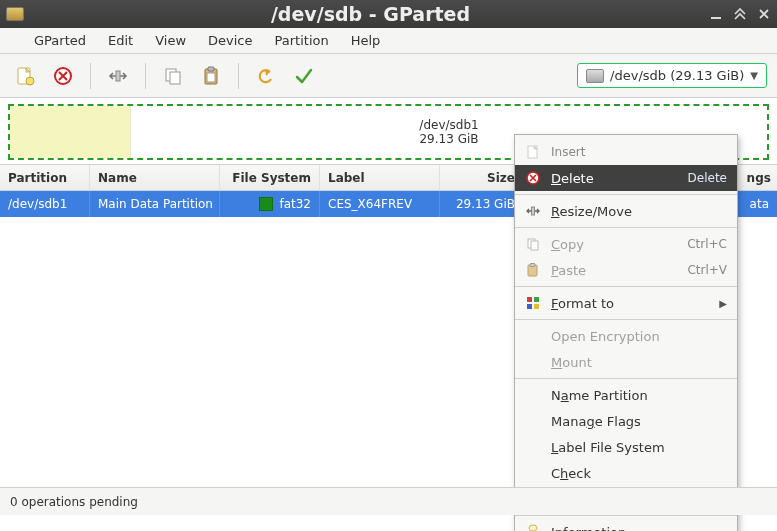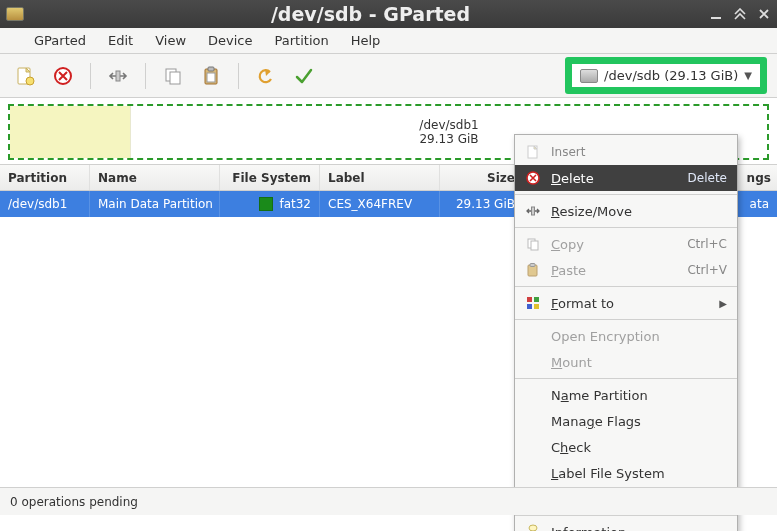--- a/index.html
+++ b/index.html
@@ -14,21 +14,21 @@
 
   
   .menubar { height: 26px; background: #f5f5f4; border-bottom: 1px solid #d0d0cf; display: flex; align-items: center; padding: 0 24px; gap: 2px; }
   .menubar .menuitem { padding: 3px 10px; cursor: default; }
 
   
   .toolbar { height: 44px; background: #f5f5f4; border-bottom: 1px solid #d0d0cf; display: flex; align-items: center; padding: 0 10px; gap: 8px; }
   .toolbar .tbtn { width: 30px; height: 30px; display:flex; align-items:center; justify-content:center; border-radius:3px; cursor:pointer; }
   .toolbar .sep { width:1px; height:26px; background:#d0d0cf; margin:0 4px; }
   .toolbar .spacer { flex:1; }
-  .device-selector { display:flex; align-items:center; gap:6px; background:#fff; border:7px solid #22c55e; border-radius:3px; padding:4px 8px; cursor:pointer; }
+  .device-selector { display:flex; align-items:center; gap:6px; background:#fff; border:1px solid #22c55e; border-radius:3px; padding:4px 8px; cursor:pointer; }
   .device-selector .disk-icon { width:18px; height:14px; background:linear-gradient(#ddd,#aaa); border:1px solid #888; border-radius:2px; }
 
   
   .diagram-wrap { padding: 6px 8px 4px 8px; }
   .diagram { height: 56px; border: 2px dashed #2a9a2a; display:flex; position:relative; }
   .diagram .free-left { width: 120px; background:#f5f5c0; }
   .diagram .part-main { flex:1; background:#fff; display:flex; flex-direction:column; align-items:center; justify-content:center; border-left:1px solid #e8e8d0; }
   .diagram .ptxt { font-size:12px; color:#333; }
 
   
@@ -267,25 +267,25 @@
   <div class="citem">
     <span class="cicon"></span>
     <span class="clabel">N<span class="u">a</span>me Partition</span>
   </div>
   <div class="citem">
     <span class="cicon"></span>
     <span class="clabel">Mana<span class="u">g</span>e Flags</span>
   </div>
   <div class="citem">
     <span class="cicon"></span>
+    <span class="clabel"><span class="u">L</span>abel File System</span>
+  </div>
+  <div class="citem">
+    <span class="cicon"></span>
     <span class="clabel">C<span class="u">h</span>eck</span>
-  </div>
-  <div class="citem">
-    <span class="cicon"></span>
-    <span class="clabel"><span class="u">L</span>abel File System</span>
   </div>
   <div class="citem">
     <span class="cicon"></span>
     <span class="clabel">New UU<span class="u">I</span>D</span>
   </div>
   <div class="csep"></div>
   <div class="citem">
     <span class="cicon">
         <svg width="16" height="16" viewBox="0 0 16 16">
           <ellipse cx="8" cy="4" rx="4" ry="3" fill="#fff6c0" stroke="#c8b860"></ellipse>

